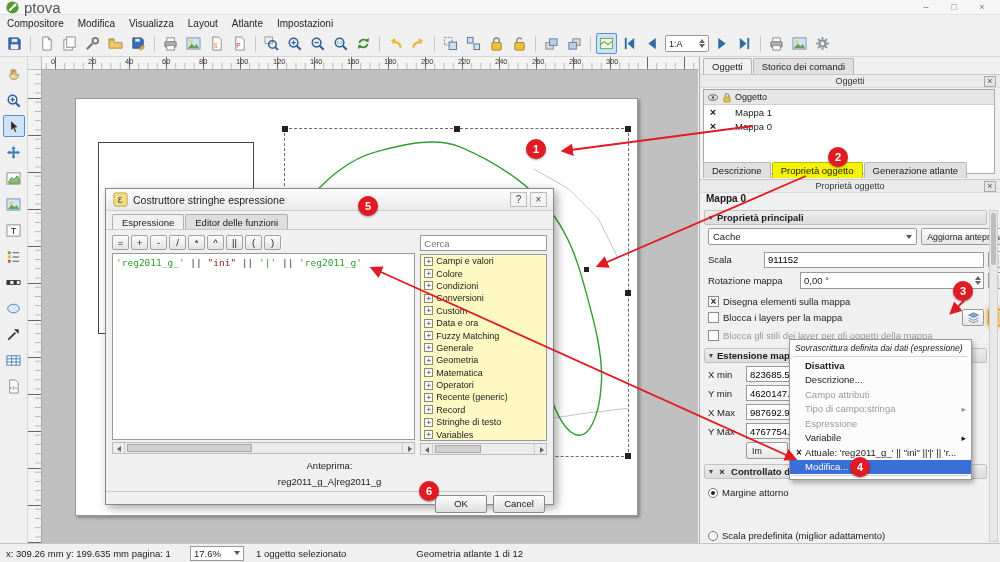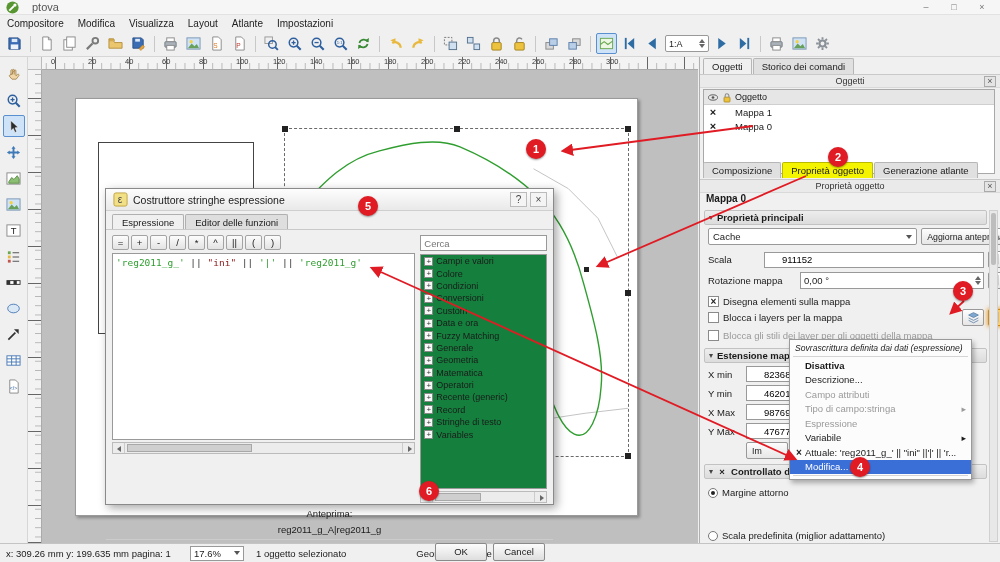--- a/index.html
+++ b/index.html
@@ -2,21 +2,21 @@
 <html><head>
 <meta charset="utf-8">
 <style>
 *{margin:0;padding:0;box-sizing:border-box;}
 html,body{width:1000px;height:562px;overflow:hidden;}
 body{font-family:"Liberation Sans","DejaVu Sans",sans-serif;font-size:10px;color:#1a1a1a;background:#f0f0f0;}
 #app{position:relative;width:1000px;height:562px;background:#f0f0f0;overflow:hidden;}
 
 
 .titlebar{position:absolute;left:0;top:0;width:100%;height:15px;background:#f6f6f6;border-bottom:1px solid #e2e2e2;display:flex;align-items:center;gap:4px;padding:0 4px;}
-.titlebar .ttl{font-size:11px;color:#555;margin-left:8px;}
+.titlebar .ttl{font-size:15px;color:#555;}
 .wctrls{margin-left:auto;display:flex;}
 .wctrl{width:28px;height:13px;text-align:center;line-height:12px;font-size:9px;color:#777;}
 
 .menubar{position:absolute;left:0;top:16px;width:100%;height:15px;display:flex;align-items:center;}
 .mitem{padding:1px 7px;font-size:10px;color:#222;}
 
 .toolbar{position:absolute;left:0;top:31px;width:100%;height:26px;display:flex;align-items:center;gap:2px;padding:0 4px;border-bottom:1px solid #d6d6d6;background:#f0f0f0;}
 .ti{width:21px;height:21px;display:flex;align-items:center;justify-content:center;border:1px solid transparent;border-radius:2px;flex:0 0 auto;}
 .ti.pressed{background:#cfe3f8;border-color:#5a8fd0;}
 .tsep{width:1px;height:16px;background:#c8c8c8;margin:0 3px;flex:0 0 auto;}
@@ -60,21 +60,21 @@
 .objx{width:12px;text-align:center;font-weight:bold;font-size:11px;line-height:11px;}
 .objlockcol{width:12px;}
 .objname{font-size:9.5px;}
 .itemname{position:absolute;left:6px;top:136px;font-weight:bold;font-size:10px;}
 .secbar{position:absolute;left:4px;width:283px;height:15px;background:linear-gradient(#ededed,#dcdcdc);border:1px solid #c2c2c2;border-radius:2px;display:flex;align-items:center;gap:4px;padding:0 4px;font-weight:bold;font-size:9.5px;}
 .secbar::before{content:"▾";font-size:8px;color:#444;font-weight:normal;}
 .secmark{width:10px;text-align:center;font-weight:bold;}
 .prow{position:absolute;left:8px;width:302px;height:17px;display:flex;align-items:center;gap:4px;font-size:9.5px;}
 .plabel{flex:0 0 auto;}
 .w52{width:52px;}.w88{width:88px;}.w34{width:34px;}
-.pinput{height:16px;border:1px solid #999;background:#fff;font-size:9.5px;padding:0 17px;font-family:inherit;flex:1;min-width:0;}
+.pinput{height:16px;border:1px solid #999;background:#fff;font-size:9.5px;padding:0 3px;font-family:inherit;flex:1;min-width:0;}
 .pinput.w182{flex:0 0 182px;}
 .combo{flex:1;height:17px;background:#fff;border:1px solid #999;border-radius:2px;display:flex;align-items:center;padding:0 4px;gap:3px;}
 .caret{margin-left:auto;width:0;height:0;border-left:3.5px solid transparent;border-right:3.5px solid transparent;border-top:4.5px solid #555;}
 .btn{height:17px;background:linear-gradient(#fdfdfd,#e6e6e6);border:1px solid #999;border-radius:2px;padding:0 5px;font-size:8.8px;display:flex;align-items:center;white-space:nowrap;}
 .ddbtn{flex:0 0 auto;width:22px;height:17px;background:linear-gradient(#fdfdfd,#e6e6e6);border:1px solid #999;border-radius:2px;display:flex;align-items:center;justify-content:center;gap:1px;}
 .ddbtn.hot{background:#f7cd75;border-color:#cf8a1e;box-shadow:0 0 4px 1px #e8a33d;}
 .spinbox{flex:1;height:17px;border:1px solid #999;background:#fff;display:flex;align-items:center;padding:0 0 0 3px;}
 .spinbox .val{flex:1;}
 .cbox{flex:0 0 auto;width:11px;height:11px;border:1px solid #8a8a8a;background:#fff;font-size:10px;line-height:9px;text-align:center;font-weight:bold;color:#222;}
 .gray{color:#999;}
@@ -116,21 +116,21 @@
 .e-col{color:#8b1a1a;}
 .hscroll{height:12px;display:flex;align-items:stretch;border:1px solid #bbb;background:#ececec;margin-top:2px;}
 .sarr{width:12px;border-right:1px solid #ccc;position:relative;}
 .sarr:last-child{border-right:none;border-left:1px solid #ccc;}
 .sarr.l::after,.sarr.r::after{content:"";position:absolute;top:3px;}
 .sarr.l::after{left:4px;border-top:3px solid transparent;border-bottom:3px solid transparent;border-right:4px solid #666;}
 .sarr.r::after{left:5px;border-top:3px solid transparent;border-bottom:3px solid transparent;border-left:4px solid #666;}
 .strack{flex:1;position:relative;}
 .sthumb{position:absolute;left:2px;top:1px;width:45%;height:8px;background:#cfcfcf;border:1px solid #a8a8a8;}
 .searchbox{width:100%;height:16px;border:1px solid #999;font-size:9.5px;padding:0 3px;font-family:inherit;}
-.flist{height:235px;background:#15803d;border:1px solid #999;margin-top:3px;overflow:hidden;text-align:center;}
+.flist{height:187px;background:#fef9c3;border:1px solid #999;margin-top:3px;overflow:hidden;text-align:center;}
 .fitem{height:12.4px;display:flex;align-items:center;gap:3px;padding:0 3px;font-size:9px;white-space:nowrap;}
 .expander{flex:0 0 auto;width:9px;height:9px;border:1px solid #888;background:#f8f8f8;font-size:8px;line-height:7px;text-align:center;color:#333;}
 .expander::after{content:"+";}
 .dpreview{display:flex;gap:5px;padding:5px 8px 0;font-size:9.5px;align-items:center;flex-direction:column;}
 .dfoot{display:flex;justify-content:flex-end;gap:6px;padding:3px 8px 0;border-top:1px solid #ccc;margin-top:4px;}
 .pushbtn{min-width:52px;height:18px;border:1px solid #8a8a8a;border-radius:2px;background:linear-gradient(#fdfdfd,#dedede);font-size:9.5px;text-align:center;line-height:16px;padding:0 8px;}
 
 .annsvg{position:absolute;left:0;top:0;width:1000px;height:562px;z-index:60;pointer-events:none;}
 .ann{position:absolute;width:20px;height:20px;border-radius:50%;background:#e01b24;color:#fff;font-weight:bold;font-size:11px;text-align:center;line-height:20px;z-index:70;box-shadow:0 1px 2px rgba(0,0,0,.4);}
 
@@ -548,21 +548,21 @@
           </div>
 
           <div class="objrow">
             <span class="objx">×</span>
             <span class="objlockcol"></span>
             <span class="objname">Mappa 0</span>
           </div>
         </div>
     </div>
     <div class="rtabs" style="top:105px">
-      <span class="rtab">Composizione</span>
+      <span class="rtab">Descrizione</span>
       <span class="rtab yellow">Proprietà oggetto</span>
       <span class="rtab">Generazione atlante</span>
     </div>
     <div class="phead" style="top:122px">
       <span>Proprietà oggetto</span>
       <span class="pclose">×</span>
     </div>
     <div class="itemname">Mappa 0</div>
 
     <div class="secbar" style="top:153px">

